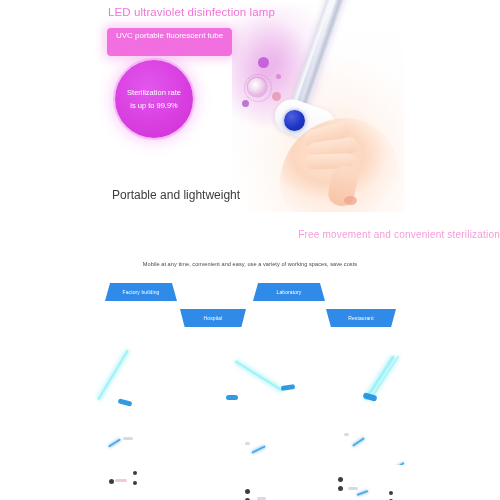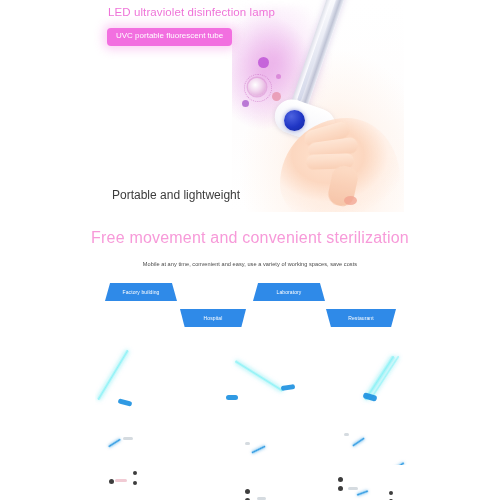--- a/index.html
+++ b/index.html
@@ -87,41 +87,41 @@
   .g4{left:40px;top:92px;width:9px;height:9px;background:#e58aa2;opacity:.7;}
   .g5{left:44px;top:74px;width:5px;height:5px;background:#cf6fd0;opacity:.65;}
 
   
   .hero-title{
     position:absolute;left:108px;top:6px;
     font-size:11.5px;color:#ef73d8;letter-spacing:.1px;white-space:nowrap;
   }
   .hero-badge{
     position:absolute;left:107px;top:28px;
-    padding:3px 9px 6px 9px;border-radius:4px;
+    padding:3px 9px 16px 9px;border-radius:4px;
     background:#f26fe0;color:#ffffff;font-size:8px;white-space:nowrap;
     box-shadow:0 0 10px 4px rgba(246,160,232,.45);
   }
   .circle-badge{
     position:absolute;left:115px;top:60px;width:78px;height:78px;border-radius:50%;
     background:radial-gradient(circle at 42% 36%, #e257ee 0%, #d93fe0 55%, #cf2fd6 100%);
     display:flex;flex-direction:column;align-items:center;justify-content:center;
     box-shadow:0 0 0 2px rgba(236,120,238,.35), 0 0 14px 4px rgba(240,120,240,.35);
   }
   .circle-badge span{color:#fff;font-size:7.5px;line-height:13px;white-space:nowrap;}
   .hero-caption{
     position:absolute;left:112px;top:188px;
     font-size:12px;color:#3c3c3c;white-space:nowrap;
   }
 
   
   .sec2{position:absolute;left:0;top:215px;width:500px;height:120px;}
   .sec2-title{
-    position:absolute;left:0;top:14px;width:500px;text-align:center;
-    font-size:16px;color:#f79ad9;letter-spacing:.2px;
+    position:absolute;left:0;top:14px;width:500px;text-align:right;
+    font-size:10px;color:#f79ad9;letter-spacing:.2px;
   }
   .sec2-sub{
     position:absolute;left:0;top:46px;width:500px;text-align:center;
     font-size:5.6px;color:#4a4a4a;letter-spacing:.05px;
   }
 
   .tags{position:absolute;left:0;top:68px;width:500px;height:52px;}
   .tag{
     position:absolute;height:18px;background:#2f8ae8;color:#ffffff;
     display:flex;align-items:center;justify-content:center;
@@ -180,20 +180,24 @@
       <div class="germ g2"></div>
       <div class="germ g3"></div>
       <div class="germ g4"></div>
       <div class="germ g5"></div>
     </div>
 
     <div class="hero-title">LED ultraviolet disinfection lamp</div>
 
     <div class="hero-badge">UVC portable fluorescent tube</div>
 
+    <div class="circle-badge">
+      <span>Sterilization rate</span>
+      <span>is up to 99.9%</span>
+    </div>
 
     <div class="hero-caption">Portable and lightweight</div>
   </div>
 
   <div class="sec2">
     <div class="sec2-title">Free movement and convenient sterilization</div>
     <div class="sec2-sub">Mobile at any time, convenient and easy, use a variety of working spaces, save costs</div>
 
     <div class="tags">
       <div class="tag up t1">Factory building</div>

